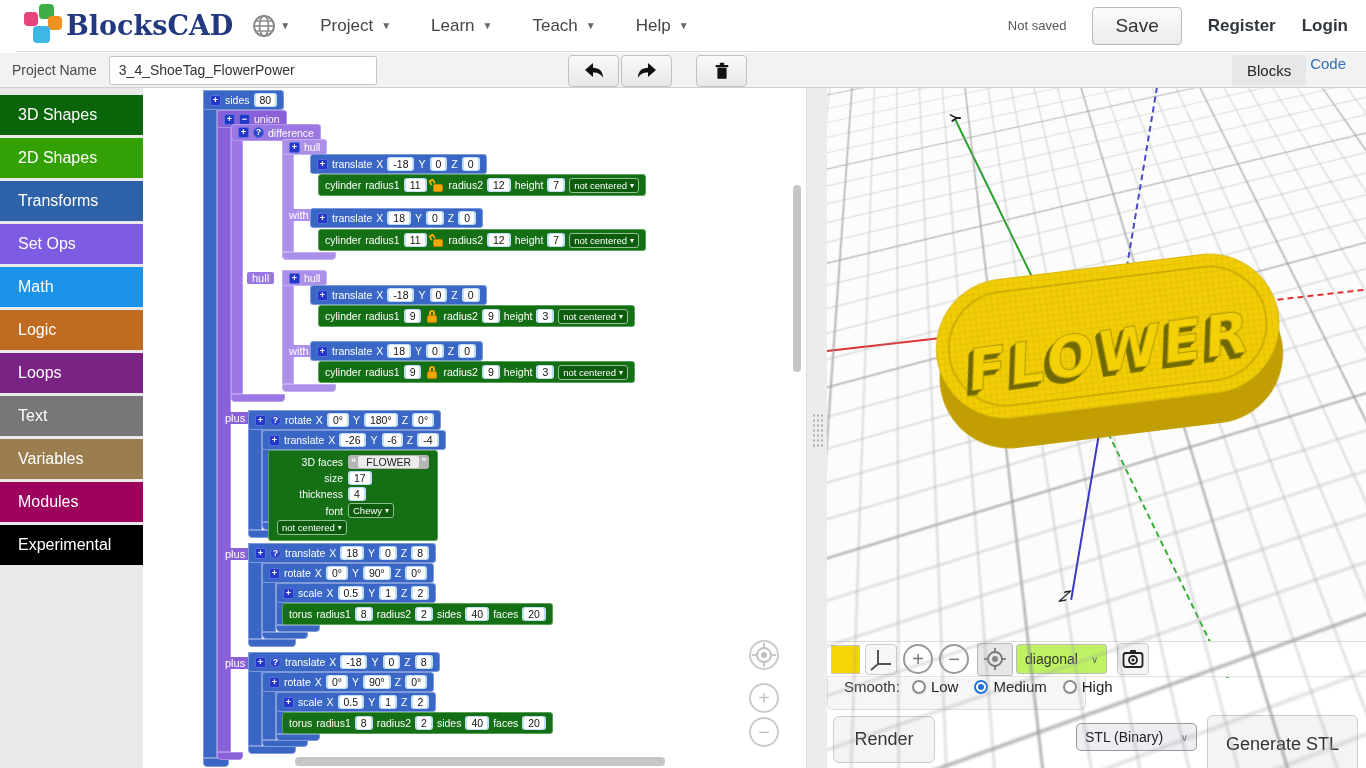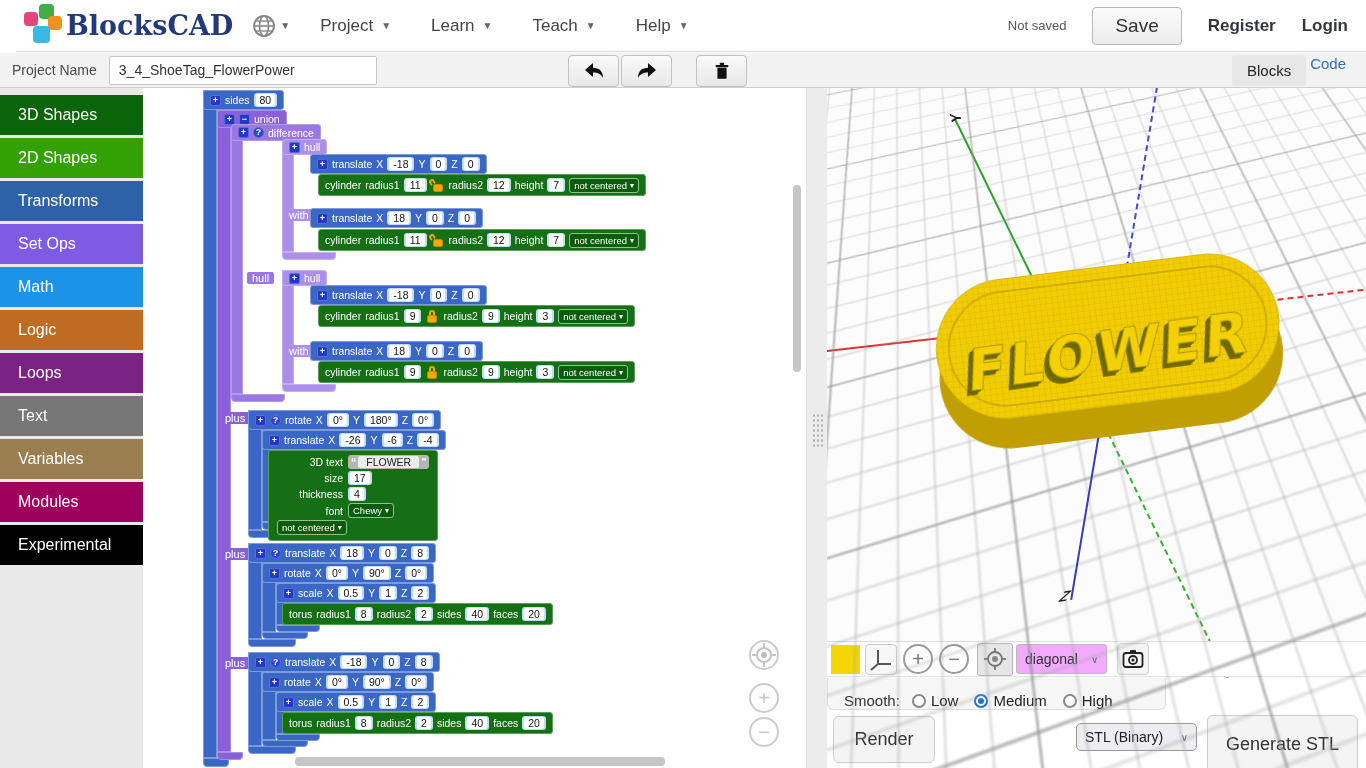--- a/index.html
+++ b/index.html
@@ -138,27 +138,27 @@
   
   #vp-toolbar { position:absolute; left:827px; top:641px; width:539px; height:36px; background:#fff;
     border-top:1px solid #ddd; border-bottom:1px solid #e3e3e3; display:flex; align-items:center; z-index:30; }
   #swatch { width:29px; height:29px; background:#f5d505; border:1px solid #c9c9c9; margin-left:4px; cursor:pointer; }
   .vbtn { width:32px; height:31px; background:#f7f7f7; border:1px solid #ccc; border-radius:4px;
     display:flex; align-items:center; justify-content:center; margin-left:5px; cursor:pointer; }
   .cbtn { width:30px; height:30px; border:2px solid #9a9a9a; border-radius:50%; background:#fff; color:#777;
     font-size:20px; display:flex; align-items:center; justify-content:center; margin-left:6px; cursor:pointer; }
   #target-btn { width:36px; height:33px; background:#e6e6e6; border:1px solid #b5b5b5; border-radius:3px;
     display:flex; align-items:center; justify-content:center; margin-left:8px; cursor:pointer; }
-  #view-select { margin-left:3px; height:30px; background:#f0abfc; border:1px solid #bbb; border-radius:3px;
+  #view-select { margin-left:3px; height:30px; background:#bef264; border:1px solid #bbb; border-radius:3px;
     font-size:14px; color:#333; padding:0 8px; display:flex; align-items:center; gap:10px; cursor:pointer; }
   #camera-btn { margin-left:10px; width:32px; height:32px; background:#f4f4f4; border:1px solid #ccc;
     border-radius:4px; display:flex; align-items:center; justify-content:center; cursor:pointer; }
   #vp-smooth { position:absolute; left:827px; top:678px; width:539px; height:32px; background:#fff; z-index:30; }
-  #smooth-panel { position:absolute; left:0; top:0; width:339px; height:32px; background:#f6f6f6;
-    border:1px solid #ddd; border-top:none; border-radius:0 0 6px 6px; display:flex; align-items:flex-end; }
+  #smooth-panel { position:absolute; left:0; top:0; width:259px; height:32px; background:#f6f6f6;
+    border:1px solid #ddd; border-top:none; border-radius:0 0 6px 6px; display:flex; align-items:flex-start; }
   #smooth-label { font-size:15px; color:#333; margin-left:16px; margin-right:12px; }
   .radio-opt { display:flex; align-items:center; gap:5px; margin-right:16px; cursor:pointer; }
   .radio { position:relative; width:14px; height:14px; border:2px solid #8a8a8a; border-radius:50%; background:#fff; }
   .radio.sel { border-color:#1a73d8; }
   .radio.sel::after { content:""; position:absolute; inset:2px; background:#1a73d8; border-radius:50%; }
   .radio-label { font-size:15px; color:#222; }
   #vp-actions { position:absolute; left:827px; top:710px; width:539px; height:58px; background:#fff; z-index:30; }
   #render-btn { position:absolute; left:6px; top:6px; width:102px; height:47px; background:#f4f4f4;
     border:1px solid #ccc; border-radius:6px; font-size:18px; color:#333;
     font-family:"Liberation Sans",sans-serif; cursor:pointer; }
@@ -501,21 +501,21 @@
         <span class="chip">
           <span class="nbox">-6</span>
         </span>
         <span>Z</span>
         <span class="chip">
           <span class="nbox">-4</span>
         </span>
       </div>
       <div class="blk b-g t3" style="left: 125px; top: 362px;">
         <div class="t3row">
-          <span class="t3l">3D text</span>
+          <span class="t3l">3D faces</span>
           <span class="sfield">“<span class="sbox">FLOWER</span>”</span>
         </div>
         <div class="t3row">
           <span class="t3l">size</span>
           <span class="chip">
             <span class="nbox">17</span>
           </span>
         </div>
         <div class="t3row">
           <span class="t3l">thickness</span>

